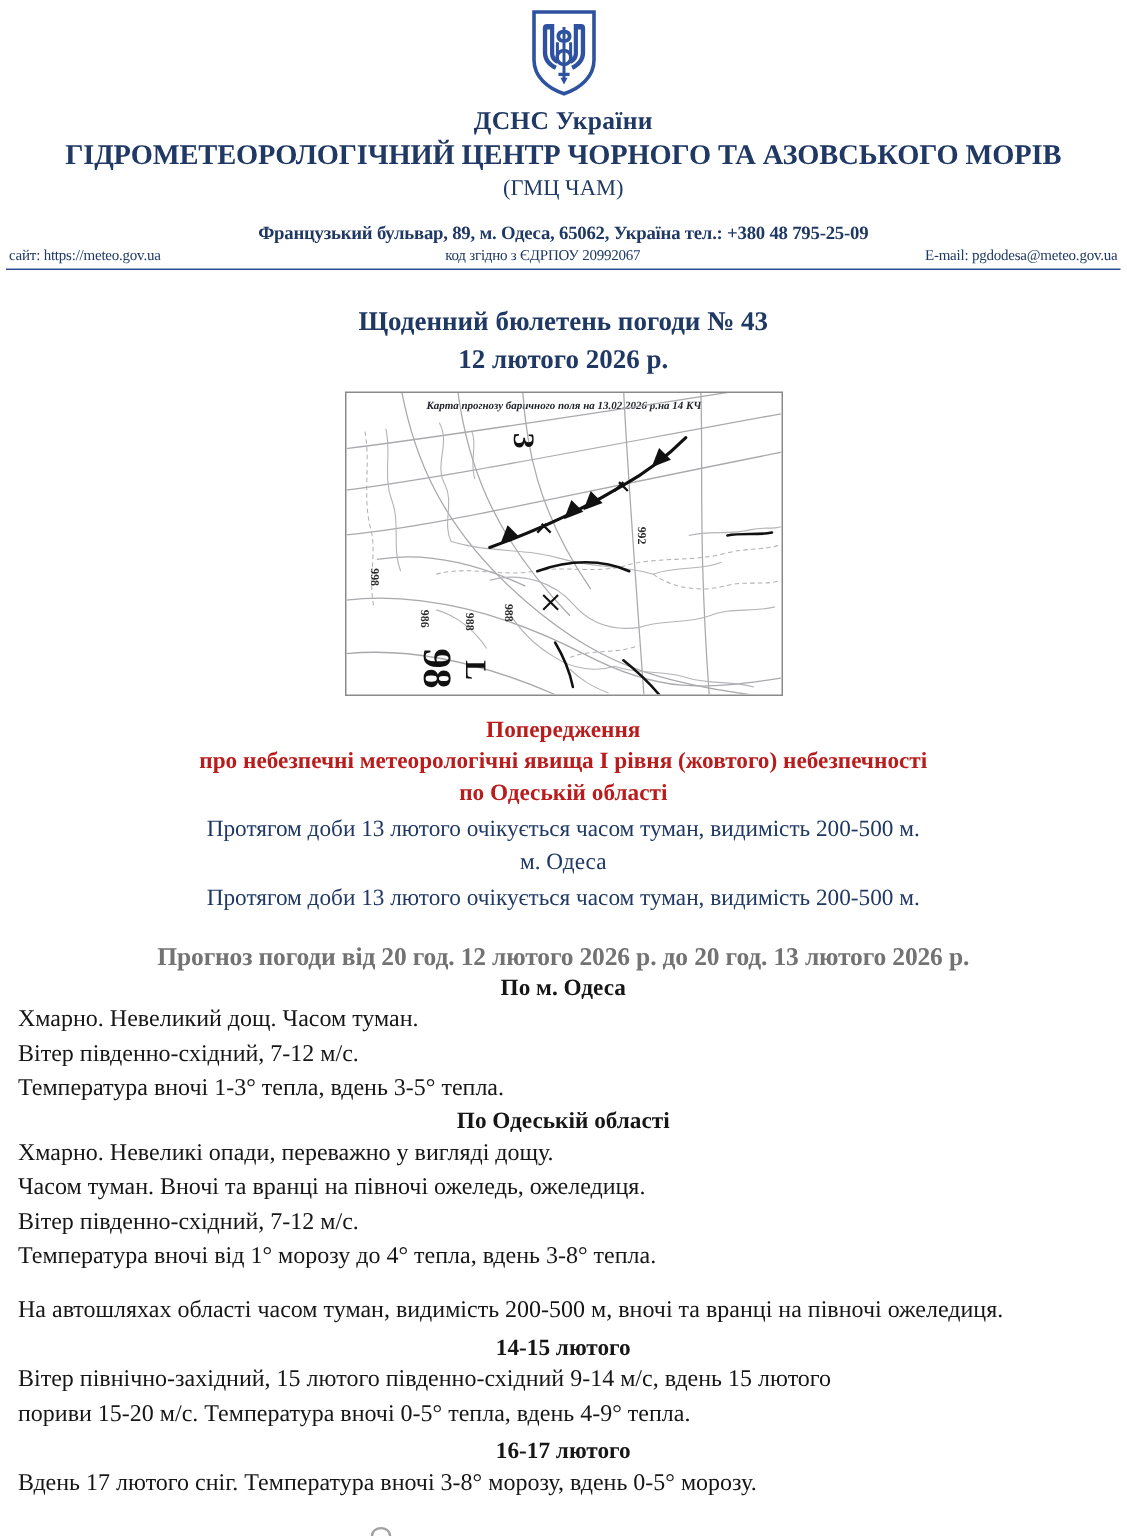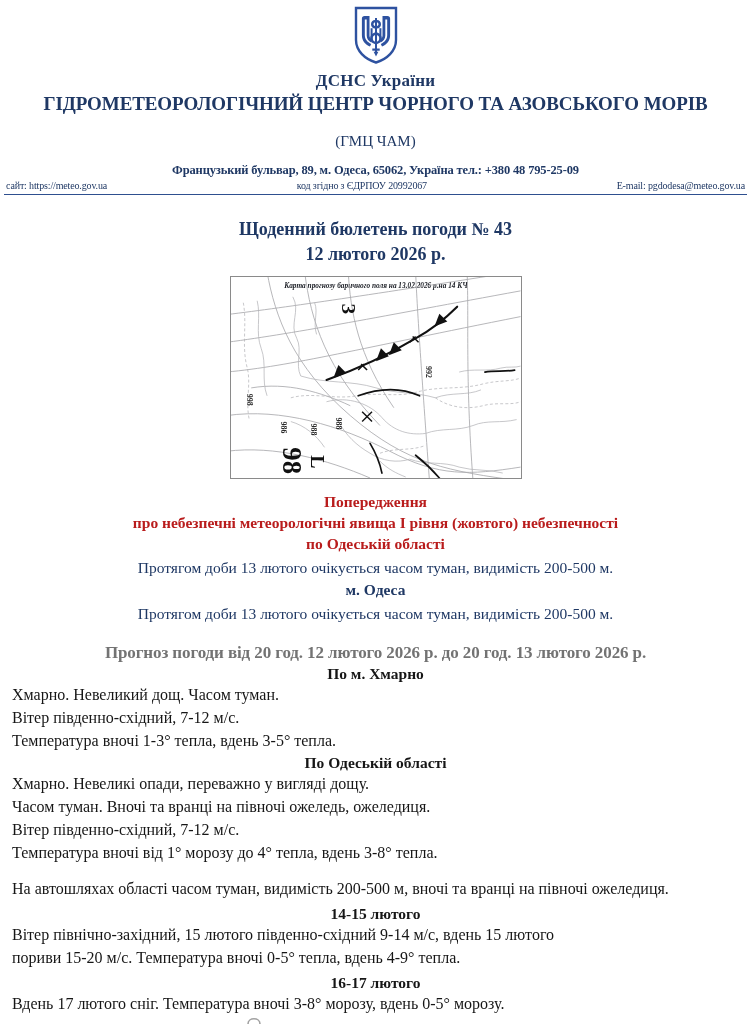--- a/index.html
+++ b/index.html
@@ -48,21 +48,21 @@
     color: #1F3864;
     letter-spacing: -0.1px;
     line-height: 1.25;
     margin-top: 1px;
   }
 
   .org-line3 {
     font-size: 15px;
     color: #1F3864;
     line-height: 1.3;
-    margin-top: 16px;
+    margin-top: 1px;
   }
 
   .contact-address {
     font-size: 12.5px;
     font-weight: bold;
     color: #1F3864;
     margin-top: 11px;
     letter-spacing: -0.15px;
   }
 
@@ -141,21 +141,21 @@
     text-align: center;
     color: #1F3864;
     font-size: 15.5px;
     line-height: 1.42;
     margin-top: 2px;
   }
 
   .warning-city {
     text-align: center;
     color: #1F3864;
-    font-weight: bold;
+    font-weight: normal;
     font-size: 15.5px;
     line-height: 1.42;
   }
 
   
   .forecast-period {
     text-align: center;
     color: #737373;
     font-weight: bold;
     font-size: 17px;
@@ -321,21 +321,21 @@
   <div>про небезпечні метеорологічні явища I рівня (жовтого) небезпечності</div>
   <div>по Одеській області</div>
 </div>
 
 <div class="warning-body">Протягом доби 13 лютого очікується  часом туман, видимість 200-500 м.</div>
 <div class="warning-city">м. Одеса</div>
 <div class="warning-body">Протягом доби 13 лютого очікується  часом туман, видимість 200-500 м.</div>
 
 <div class="forecast-period">Прогноз погоди від 20 год. 12 лютого 2026 р. до 20 год. 13 лютого 2026 р.</div>
 
-<div class="section-head">По м. Хмарно</div>
+<div class="section-head">По м. Одеса</div>
 <div class="body-block">
   <p>Хмарно. Невеликий дощ. Часом туман.</p>
   <p>Вітер південно-східний, 7-12 м/с.</p>
   <p>Температура вночі 1-3° тепла, вдень 3-5° тепла.</p>
 </div>
 
 <div class="section-head">По Одеській області</div>
 <div class="body-block">
   <p>Хмарно. Невеликі опади, переважно у вигляді дощу.</p>
   <p>Часом туман. Вночі та вранці  на півночі ожеледь, ожеледиця.</p>

